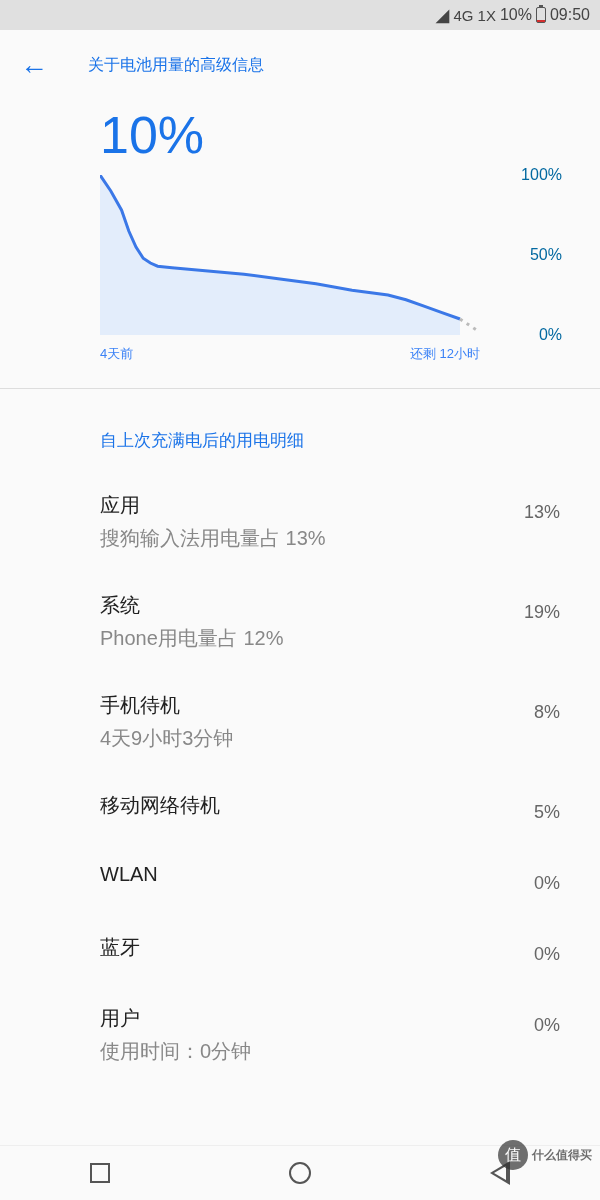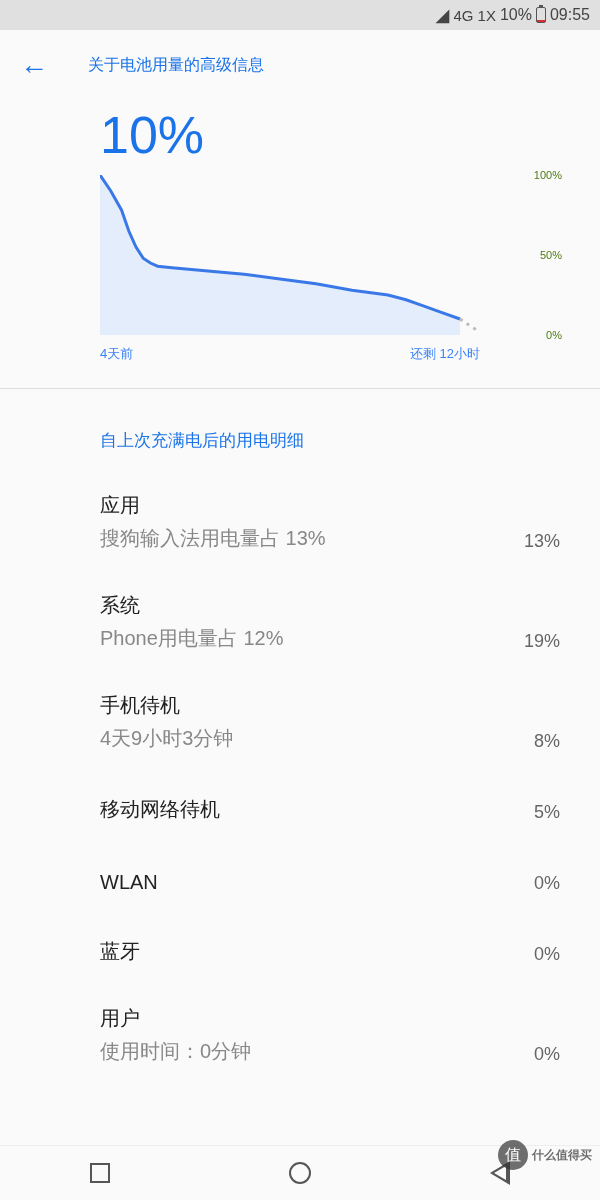--- a/index.html
+++ b/index.html
@@ -18,31 +18,31 @@
   .back-arrow { color: #1a73e8; font-size: 28px; margin-right: 40px; }
   .title { color: #1a73e8; font-size: 16px; }
 
   
   .big-pct { color: #1a73e8; font-size: 52px; font-weight: 400; padding: 5px 0 10px 100px; }
 
   
   .chart-wrap { position: relative; margin: 0 0 0 100px; width: 460px; }
   .chart-svg { display: block; }
   .chart-y-labels { position: absolute; right: -2px; top: 0; height: 160px; width: 60px; }
-  .chart-y-labels span { position: absolute; right: 0; color: #4d7c0f; font-size: 11px; transform: translateY(-50%); }
+  .chart-y-labels span { position: absolute; right: 0; color: #0369a1; font-size: 16px; transform: translateY(-50%); }
   .chart-x-labels { display: flex; justify-content: space-between; padding-top: 10px; color: #3b82f6; font-size: 13px; width: 380px; }
 
   
   .divider { height: 1px; background: #ddd; margin-top: 25px; }
 
   
   .section-header { color: #1a73e8; font-size: 17px; padding: 40px 0 20px 100px; }
 
   
-  .item { display: flex; align-items: flex-end; justify-content: space-between; padding: 20px 40px 20px 100px; }
+  .item { display: flex; align-items: flex-start; justify-content: space-between; padding: 20px 40px 20px 100px; }
   .item-left { flex: 1; }
   .item-title { color: #222; font-size: 20px; }
   .item-sub { color: #888; font-size: 20px; margin-top: 6px; }
   .item-pct { color: #666; font-size: 18px; padding-top: 10px; }
 
   
   .nav-bar { position: absolute; bottom: 0; left: 0; right: 0; height: 55px; background: #fafafa; display: flex; align-items: center; justify-content: space-around; border-top: 1px solid #eee; }
   .nav-square { width: 20px; height: 20px; border: 2px solid #555; }
   .nav-circle { width: 22px; height: 22px; border: 2px solid #555; border-radius: 50%; }
   .nav-tri { width: 0; height: 0; border-top: 12px solid transparent; border-bottom: 12px solid transparent; border-right: 20px solid #555; position: relative; }
@@ -55,21 +55,21 @@
 </style>
 </head>
 <body>
 
 <div class="status-bar">
   <span class="wifi">◢</span>
   <span class="net">4G
 1X</span>
   <span>10%</span>
   <span class="batt-icon"></span>
-  <span>09:55</span>
+  <span>09:50</span>
 </div>
 
 <div class="action-bar">
   <span class="back-arrow">←</span>
   <span class="title">关于电池用量的高级信息</span>
 </div>
 
 <div class="big-pct">10%</div>
 
 <div class="chart-wrap">

